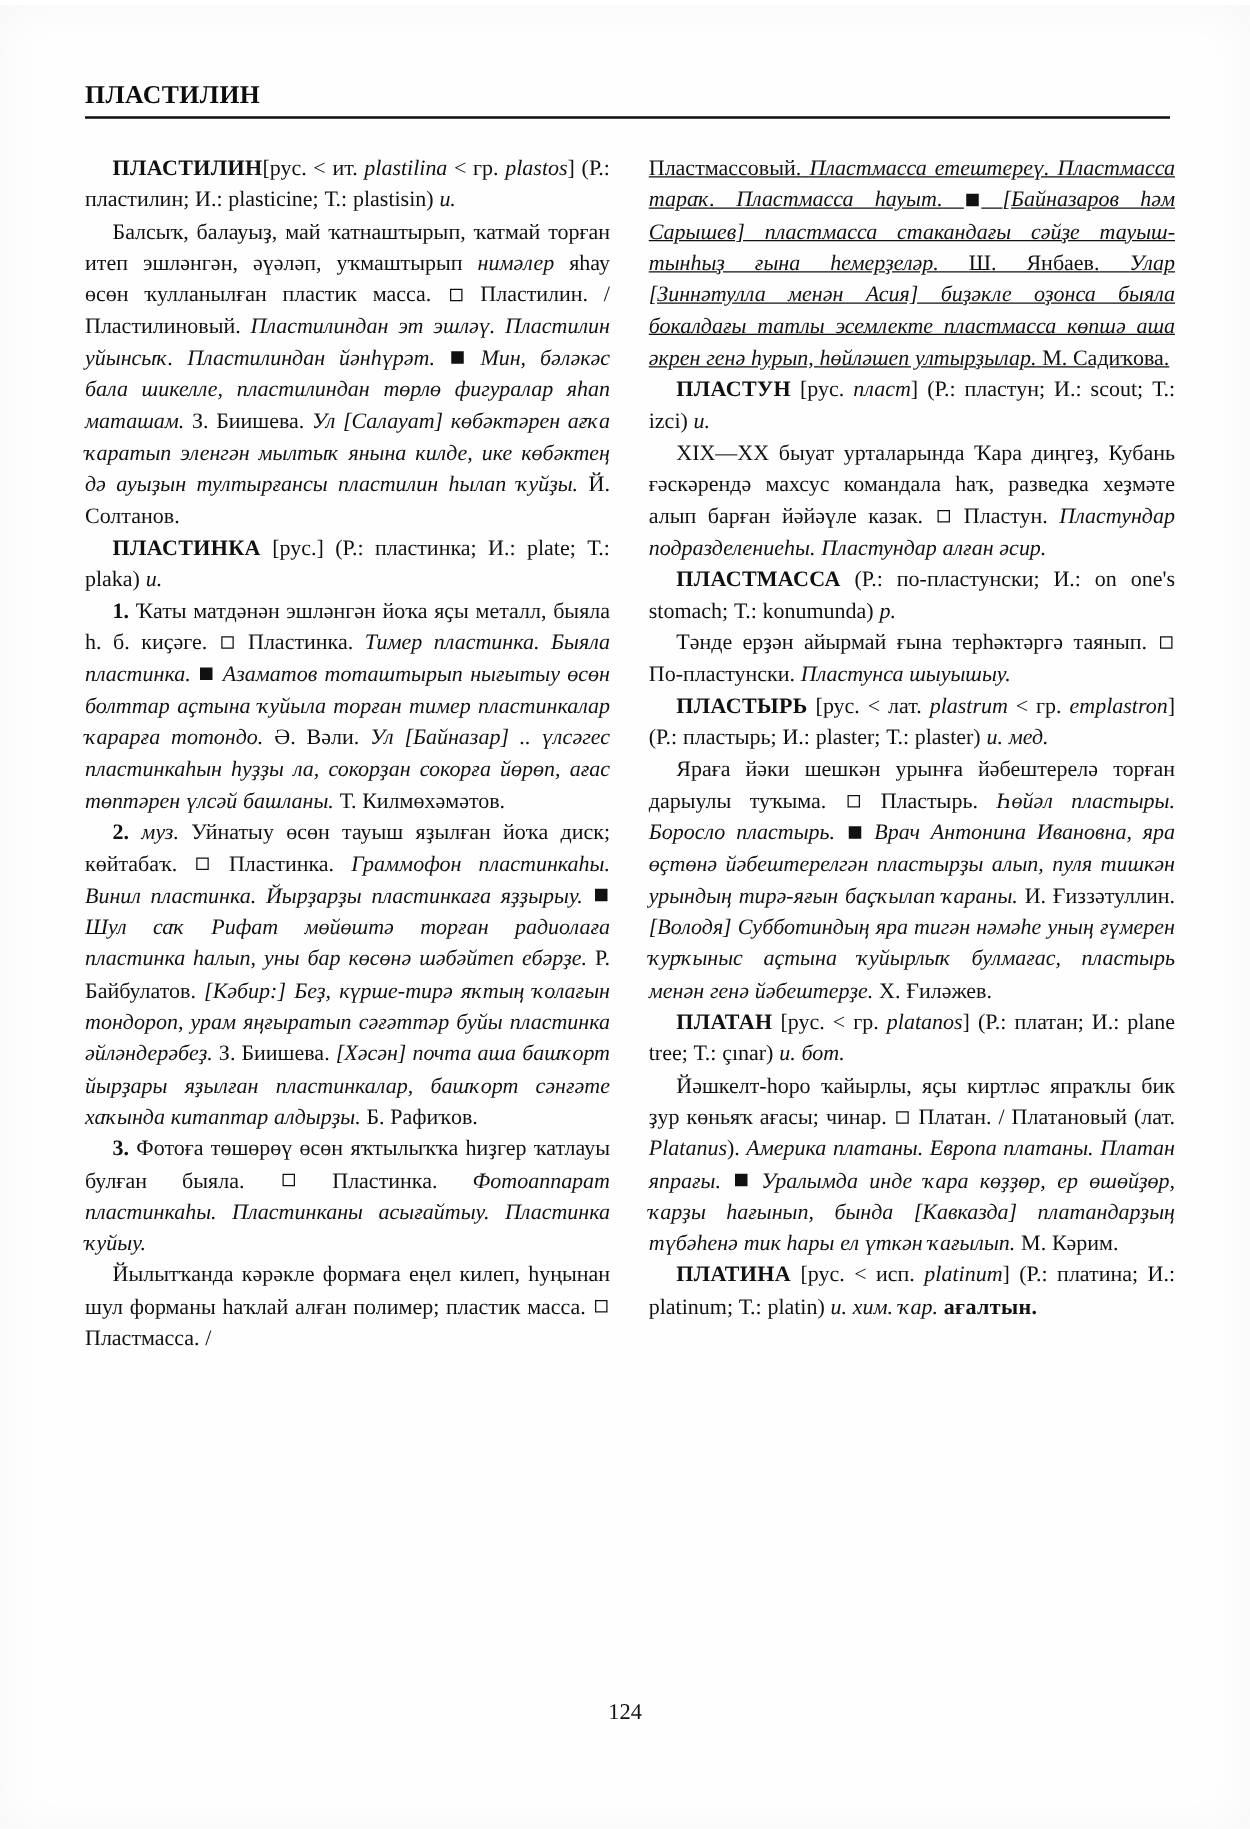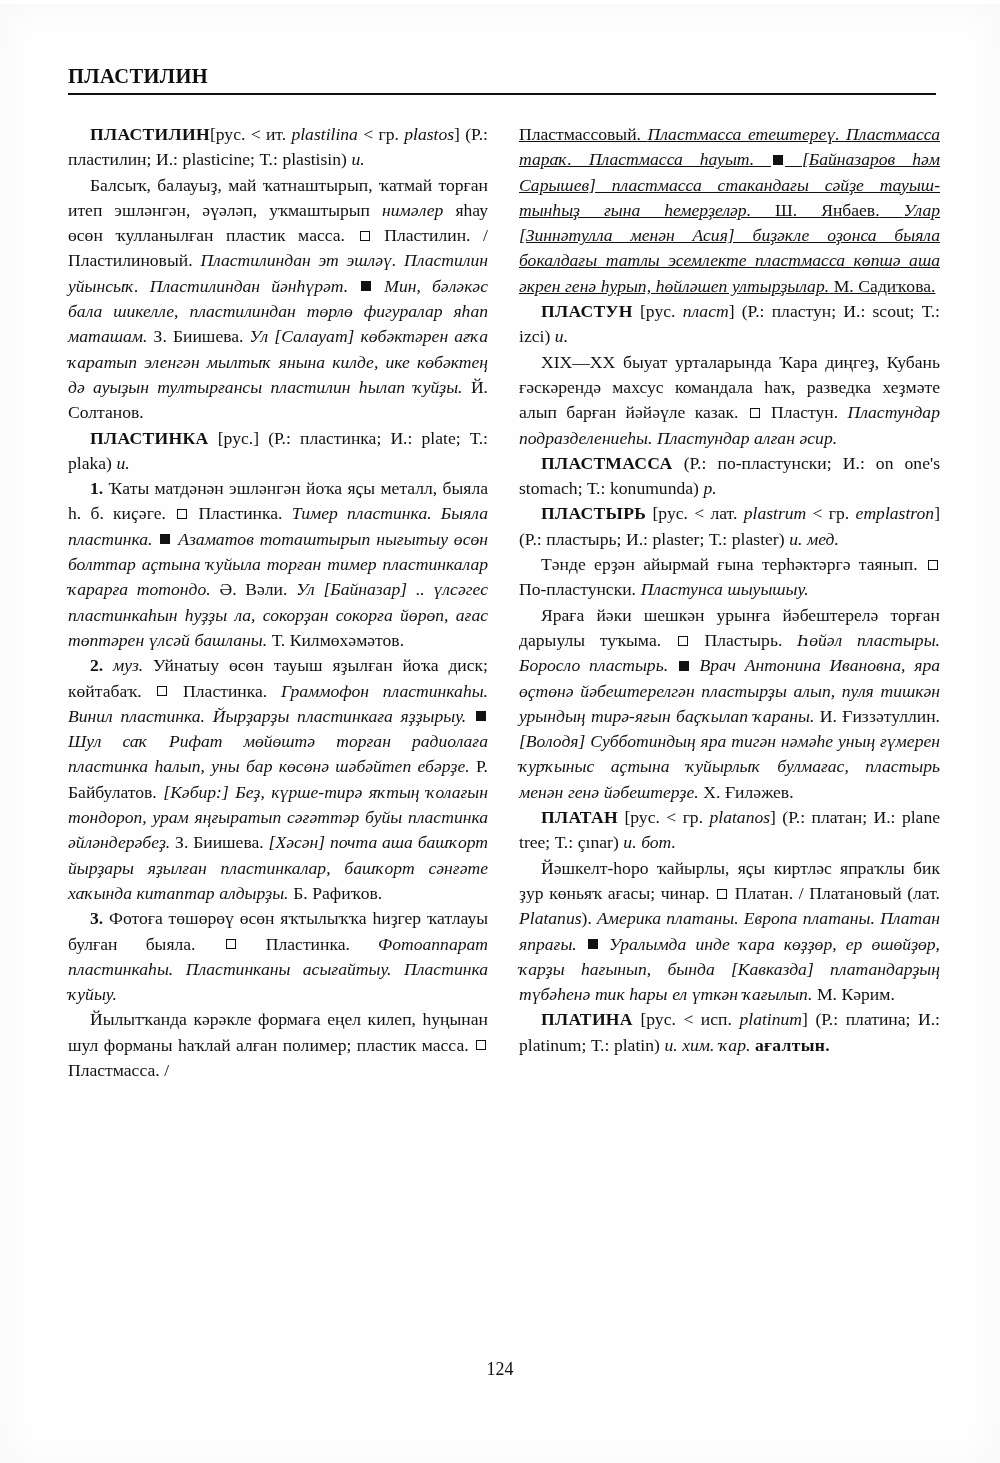--- a/index.html
+++ b/index.html
@@ -148,23 +148,23 @@
     <div class="col col-right">
 
       <p class="para noindent"><span>Пластмассовый.</span> <span class="it">Пластмасса етештереү. Пластмасса тараҡ. Пластмасса һауыт.</span> <span class="sq-full"></span> <span class="it">[Байназаров һәм Сарышев] пластмасса стакандағы сәйҙе тауыш-тынһыҙ ғына һемерҙеләр.</span> <span>Ш. Янбаев.</span> <span class="it">Улар [Зиннәтулла менән Асия] биҙәкле оҙонса быяла бокалдағы татлы эсемлекте пластмасса көпшә аша әкрен генә һурып, һөйләшеп ултырҙылар.</span> <span>М. Садиҡова.</span></p>
 
       <p class="para indent"><span class="hw">ПЛАСТУН</span> <span>[рус. </span><span class="it">пласт</span><span>]</span><span> (Р.: пластун; И.: scout; Т.: izci) </span><span class="it">и.</span></p>
 
       <p class="para indent"><span>XIX—XX быуат урталарында Ҡара диңгеҙ, Кубань ғәскәрендә махсус командала һаҡ, разведка хеҙмәте алып барған йәйәүле казак. </span><span class="sq-open"></span> <span>Пластун.</span> <span class="it">Пластундар подразделениеһы. Пластундар алған әсир.</span></p>
 
       <p class="para indent"><span class="hw">ПЛАСТМАССА</span> <span>(Р.: по-пластунски; И.: on one's stomach; Т.: konumunda) </span><span class="it">р.</span></p>
 
+      <p class="para indent"><span>Тәнде ерҙән айырмай ғына терһәктәргә таянып. </span><span class="sq-open"></span> <span>По-пластунски.</span> <span class="it">Пластунса шыуышыу.</span></p>
+
       <p class="para indent"><span class="hw">ПЛАСТЫРЬ</span> <span>[рус. &lt; лат. </span><span class="it">plastrum</span><span> &lt; гр. </span><span class="it">emplastron</span><span>]</span><span> (Р.: пластырь; И.: plaster; Т.: plaster) </span><span class="it">и. мед.</span></p>
-
-      <p class="para indent"><span>Тәнде ерҙән айырмай ғына терһәктәргә таянып. </span><span class="sq-open"></span> <span>По-пластунски.</span> <span class="it">Пластунса шыуышыу.</span></p>
 
       <p class="para indent"><span>Яраға йәки шешкән урынға йәбештерелә торған дарыулы туҡыма. </span><span class="sq-open"></span> <span>Пластырь.</span> <span class="it">Һөйәл пластыры. Боросло пластырь.</span> <span class="sq-full"></span> <span class="it">Врач Антонина Ивановна, яра өҫтөнә йәбештерелгән пластырҙы алып, пуля тишкән урындың тирә-яғын баҫҡылап ҡараны.</span> <span>И. Ғиззәтуллин.</span> <span class="it">[Володя] Субботиндың яра тигән нәмәһе уның ғүмерен ҡурҡыныс аҫтына ҡуйырлыҡ булмағас, пластырь менән генә йәбештерҙе.</span> <span>Х. Ғиләжев.</span></p>
 
       <p class="para indent"><span class="hw">ПЛАТАН</span> <span>[рус. &lt; гр. </span><span class="it">platanos</span><span>]</span><span> (Р.: платан; И.: plane tree; Т.: çınar) </span><span class="it">и. бот.</span></p>
 
       <p class="para indent"><span>Йәшкелт-һоро ҡайырлы, яҫы киртләс япраҡлы бик ҙур көньяҡ ағасы; чинар. </span><span class="sq-open"></span> <span>Платан. / Платановый (лат. </span><span class="it">Platanus</span><span>).</span> <span class="it">Америка платаны. Европа платаны. Платан япрағы.</span> <span class="sq-full"></span> <span class="it">Уралымда инде ҡара көҙҙөр, ер өшөйҙөр, ҡарҙы һағынып, бында [Кавказда] платандарҙың түбәһенә тик һары ел үткән ҡағылып.</span> <span>М. Кәрим.</span></p>
 
       <p class="para indent"><span class="hw">ПЛАТИНА</span> <span>[рус. &lt; исп. </span><span class="it">platinum</span><span>]</span><span> (Р.: платина; И.: platinum; Т.: platin) </span><span class="it">и. хим. ҡар.</span> <span class="hw">ағалтын.</span></p>
 
     </div>

